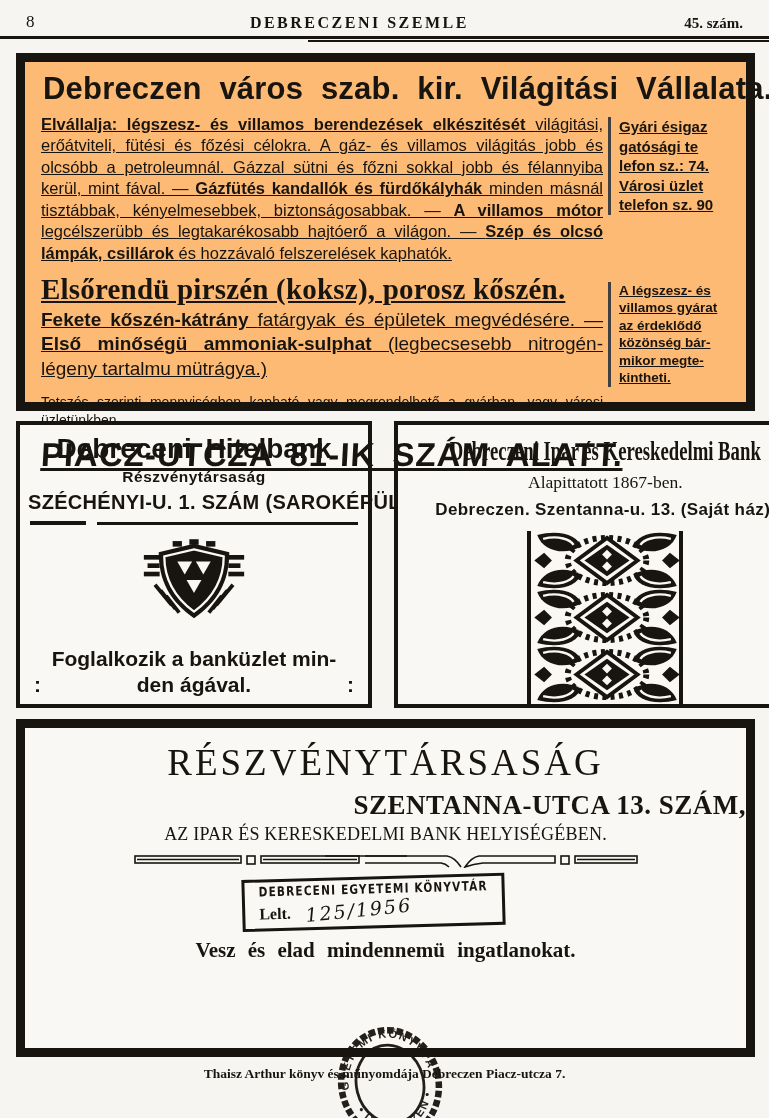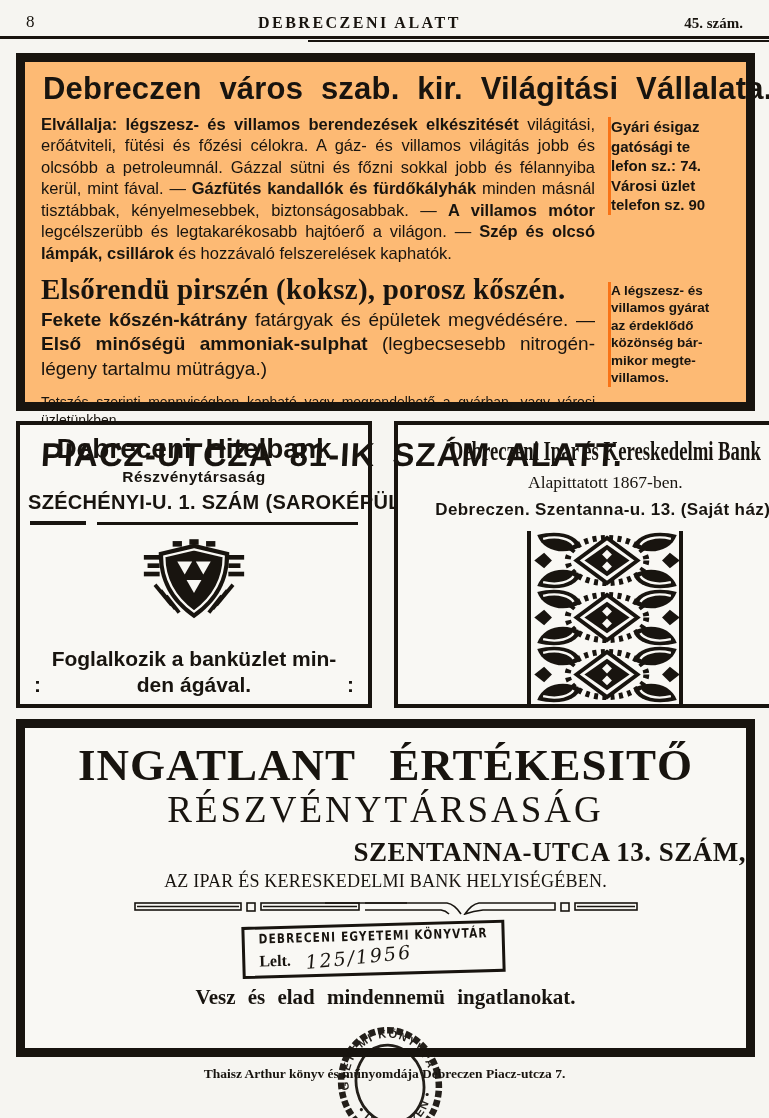--- a/index.html
+++ b/index.html
@@ -13,36 +13,36 @@
     font-family:"Liberation Serif", serif; position:relative; }
   .masthead::after { content:""; position:absolute; left:40%; right:0; bottom:-6px; height:2px; background:#18140f; }
   .m-page { font-size:17px; }
   .m-title { font-size:16px; letter-spacing:2.5px; font-weight:bold; }
   .m-issue { font-size:15px; font-weight:bold; }
 
   
   .ad1 { margin:14px 14px 0 16px; border:9px solid #18140f; height:358px; background:#fdba74; padding:0 16px; }
   .ad1-title { font-weight:bold; font-size:31px; word-spacing:9px; letter-spacing:.2px;
     margin:9px 0 7px 2px; white-space:nowrap; }
-  .ad1-cols { display:flex; gap:13px; height:283px; }
+  .ad1-cols { display:flex; gap:5px; height:283px;text-decoration:underline; }
   .ad1-left { flex:1; min-width:0; }
   .j { text-align:justify; }
   .para1 { font-size:16.5px; line-height:1.3; }
   .b { font-weight:bold; }
   .ad1-sub { font-family:"Liberation Serif", serif; font-weight:bold; font-size:29px;
     margin:9px 0 2px; letter-spacing:.2px; white-space:nowrap; }
   .para2 { font-size:19px; line-height:1.28; }
   .para3 { font-size:14px; line-height:1.25; margin-top:13px; }
   .ad1-address { font-weight:bold; font-size:33px; letter-spacing:1px; word-spacing:7px;
     margin-top:7px; white-space:nowrap; transform:skewX(-3deg); transform-origin:left; }
   .ad1-footrow { display:flex; justify-content:space-between; align-items:flex-end; margin-top:7px; }
   .ad1-fl { font-weight:bold; font-size:13.5px; line-height:1.3; }
   .ad1-fr { font-family:"Liberation Serif", serif; font-size:27px; padding-right:6px; }
   .ad1-side { width:122px; display:flex; flex-direction:column; padding-top:3px; }
-  .sb { border-left:3px solid #f97316; font-weight:bold; }
+  .sb { border-left:3px solid #404040; padding-left:8px; font-weight:bold; }
   .sb-top { font-size:15px; line-height:1.3; }
   .sb-bottom { font-size:13.5px; line-height:1.3; margin-top:auto; margin-bottom:10px; }
 
   
   .row2 { margin:10px 14px 0 16px; display:flex; gap:22px; }
   .box2 { border:4px solid #18140f; height:287px; background:#f9f8f4; display:flex; flex-direction:column; }
   .hitelbank { width:356px; padding:8px 8px 6px; text-align:center; }
   .hb-title { font-weight:bold; font-size:28px; word-spacing:6px; white-space:nowrap; }
   .hb-sub { font-weight:bold; font-size:15.5px; margin-top:3px; letter-spacing:.5px; }
   .hb-addr { font-weight:bold; font-size:20px; margin-top:5px; letter-spacing:.3px; white-space:nowrap; }
@@ -85,21 +85,21 @@
     font-weight:bold; font-size:13.5px; }
   .roundstamp { position:absolute; left:334px; top:1022px; transform:rotate(-14deg); opacity:.95; }
 </style>
 </head>
 <body>
 
 <div class="page">
 
   <div class="masthead">
     <span class="m-page">8</span>
-    <span class="m-title">DEBRECZENI ALATT</span>
+    <span class="m-title">DEBRECZENI SZEMLE</span>
     <span class="m-issue">45. szám.</span>
   </div>
 
   <div class="ad1">
     <div class="ad1-title">Debreczen város szab. kir. Világitási Vállalata.</div>
     <div class="ad1-cols">
       <div class="ad1-left">
         <p class="para1 j">
           <span class="b">Elvállalja: légszesz- és villamos berendezések elkészitését </span><span>világitási, erőátviteli, fütési és főzési célokra. A gáz- és villamos világitás jobb és olcsóbb a petroleumnál. Gázzal sütni és főzni sokkal jobb és félannyiba kerül, mint fával. — </span><span class="b">Gázfütés kandallók és fürdőkályhák </span><span>minden másnál tisztábbak, kényelmesebbek, biztonságosabbak. — </span><span class="b">A villamos mótor </span><span>legcélszerübb és legtakarékosabb hajtóerő a világon. — </span><span class="b">Szép és olcsó lámpák, csillárok </span><span>és hozzávaló felszerelések kaphatók.</span>
         </p>
@@ -124,21 +124,21 @@
           <div>lefon sz.: 74.</div>
           <div>Városi üzlet</div>
           <div>telefon sz. 90</div>
         </div>
         <div class="sb sb-bottom">
           <div>A légszesz- és</div>
           <div>villamos gyárat</div>
           <div>az érdeklődő</div>
           <div>közönség bár-</div>
           <div>mikor megte-</div>
-          <div>villamos.</div>
+          <div>kintheti.</div>
         </div>
       </div>
     </div>
   </div>
 
   <div class="row2">
 
     <div class="box2 hitelbank">
       <div class="hb-title">Debreceni Hitelbank</div>
       <div class="hb-sub">Részvénytársaság</div>
@@ -225,21 +225,20 @@
           <polygon points="75,18 80,23 75,28 70,23" fill="#f9f8f4"></polygon>
           <polygon points="75,30 80,35 75,40 70,35" fill="#f9f8f4"></polygon>
           <use href="#wingset"></use>
           <use href="#wingset" transform="translate(150,0) scale(-1,1)"></use>
         </svg>
       </div>
     </div>
   </div>
 
   <div class="ad3">
-    <div class="a3-t1">INGATLANT ÉRTÉKESITŐ</div>
     <div class="a3-t2">RÉSZVÉNYTÁRSASÁG</div>
     <div class="a3-a1">SZENTANNA-UTCA 13. SZÁM,</div>
     <div class="a3-a2">AZ IPAR ÉS KERESKEDELMI BANK HELYISÉGÉBEN.</div>
     <svg class="a3-divider" width="510" height="16" viewBox="0 0 510 16">
       <g fill="none" stroke="#18140f" stroke-width="1.6">
         <rect x="4" y="4" width="106" height="7"></rect>
           <line x1="6" y1="7.5" x2="108" y2="7.5"></line>
         <rect x="116" y="4" width="8" height="8"></rect>
         <rect x="130" y="4" width="98" height="7"></rect>
           <line x1="132" y1="7.5" x2="226" y2="7.5"></line>

